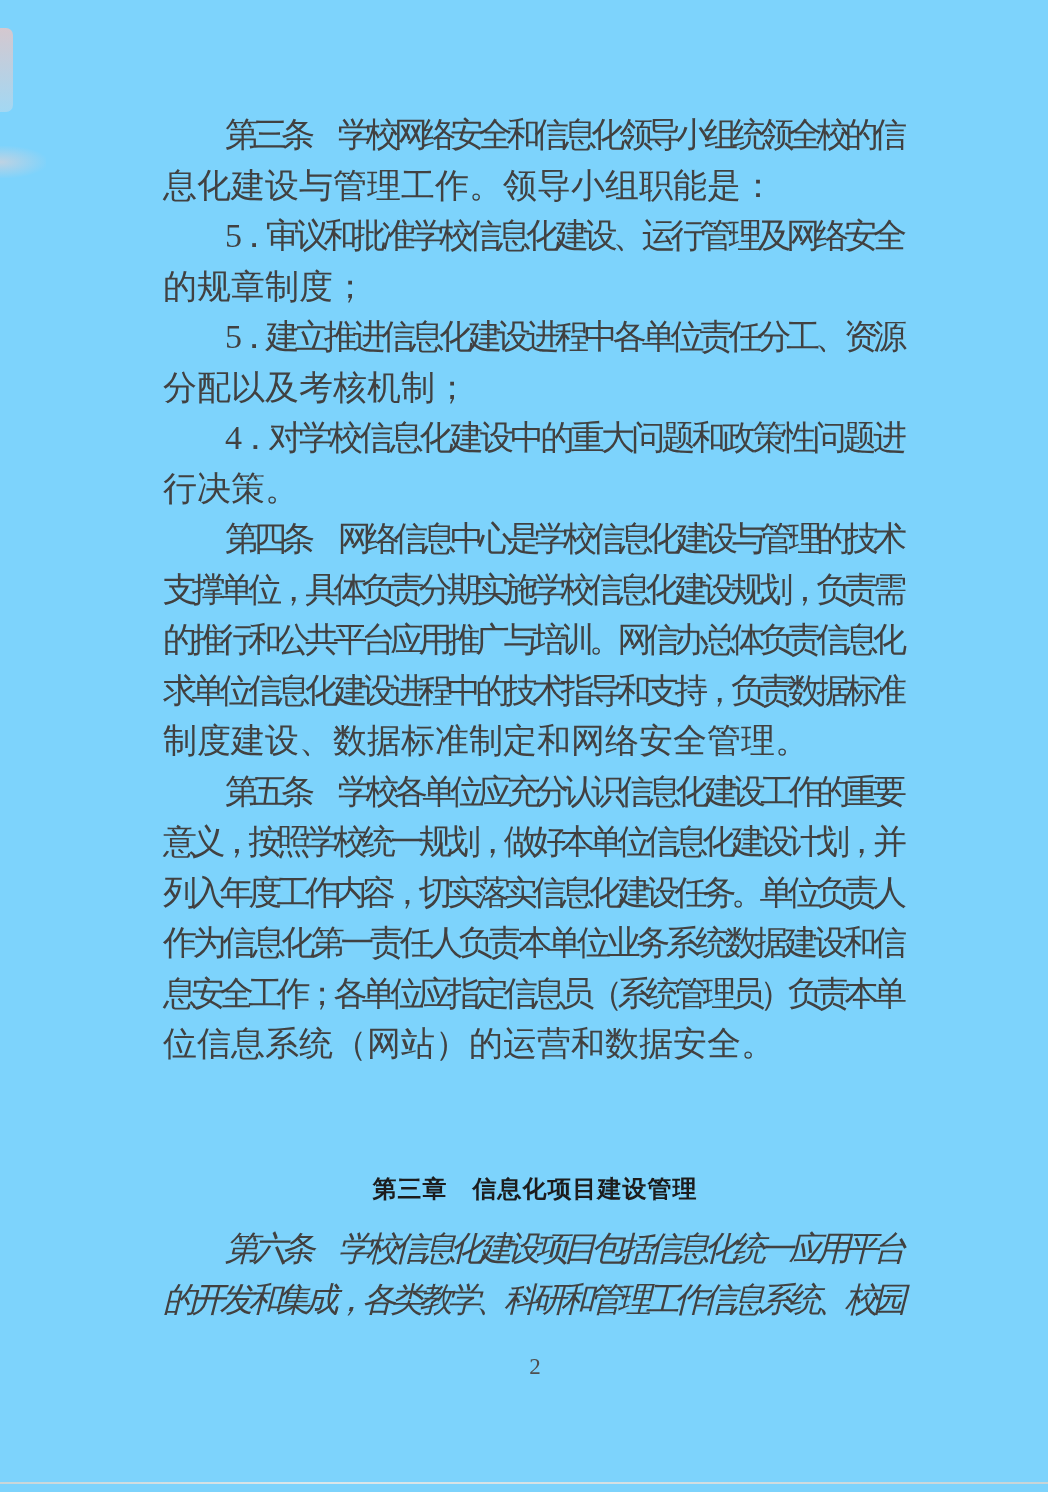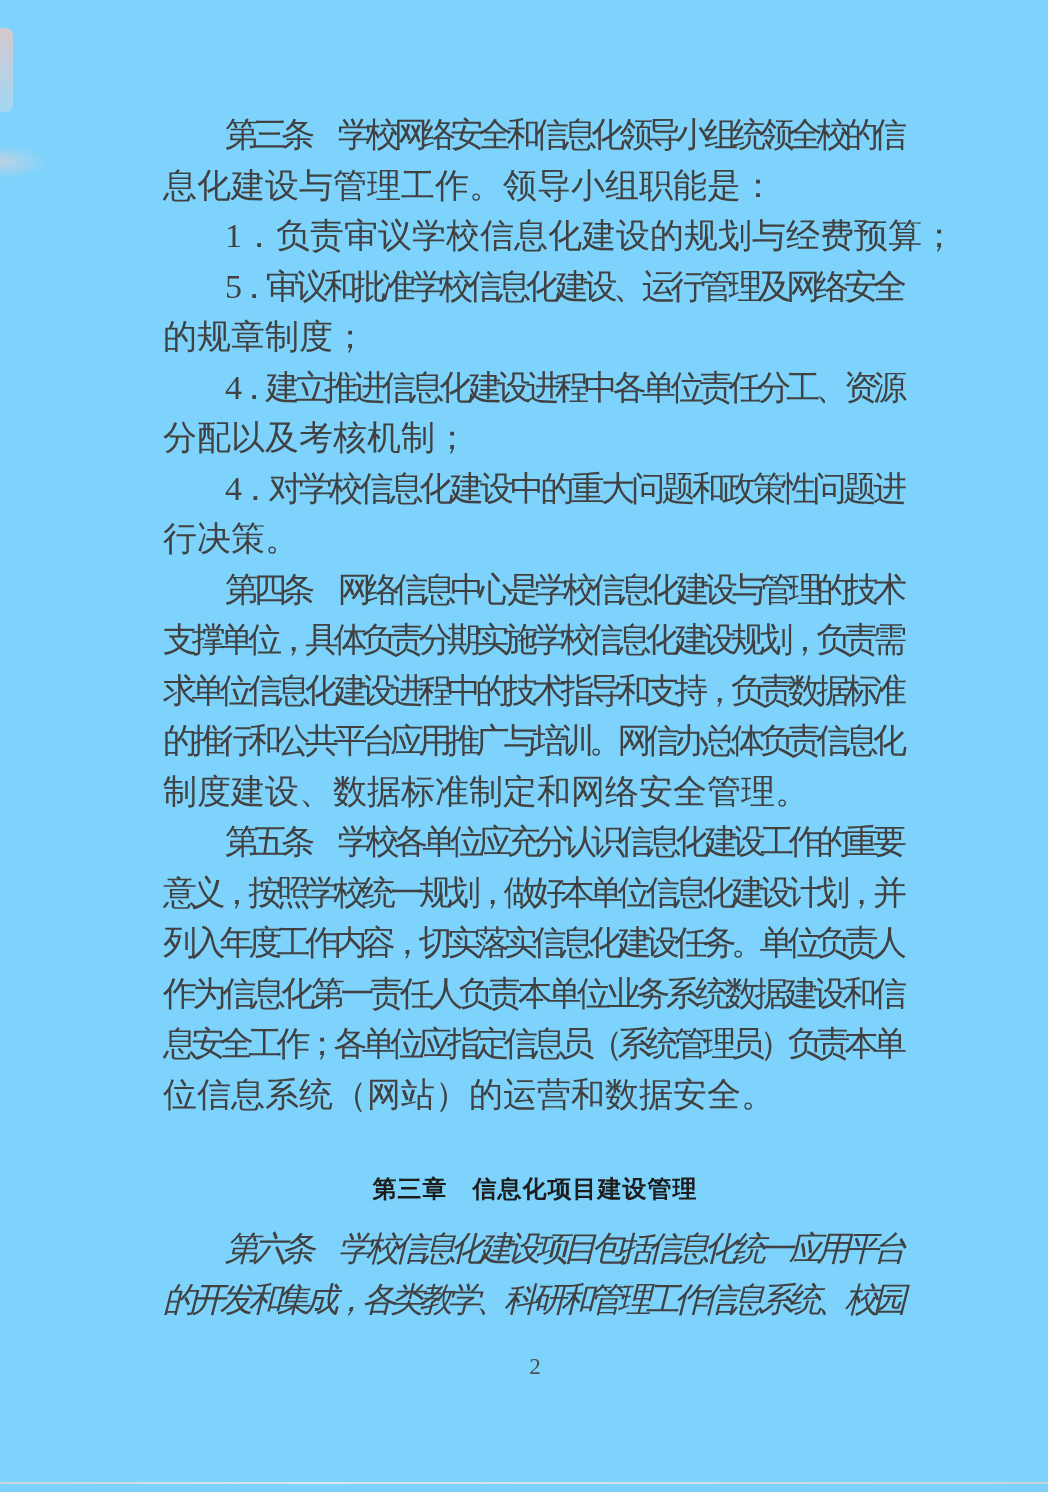--- a/index.html
+++ b/index.html
@@ -101,44 +101,41 @@
   <div class="stain-1"></div>
   <div class="stain-2"></div>
 
   <main class="body-text">
 
     <div class="para">
       <p class="line indent fit" style="letter-spacing: -5.83px;">第三条　学校网络安全和信息化领导小组统领全校的信</p>
       <p class="line">息化建设与管理工作。领导小组职能是：</p>
     </div>
 
-    <div class="para">
-      <p class="line indent">1．负责审议学校信息化建设的规划与经费预算；</p>
-    </div>
 
     <div class="para">
       <p class="line indent fit" style="letter-spacing: -5.09px;">5．审议和批准学校信息化建设、运行管理及网络安全</p>
       <p class="line">的规章制度；</p>
     </div>
 
     <div class="para">
-      <p class="line indent fit" style="letter-spacing: -5.09px;">4．建立推进信息化建设进程中各单位责任分工、资源</p>
+      <p class="line indent fit" style="letter-spacing: -5.09px;">5．建立推进信息化建设进程中各单位责任分工、资源</p>
       <p class="line">分配以及考核机制；</p>
     </div>
 
     <div class="para">
       <p class="line indent fit" style="letter-spacing: -3.77px;">4．对学校信息化建设中的重大问题和政策性问题进</p>
       <p class="line">行决策。</p>
     </div>
 
     <div class="para">
       <p class="line indent fit" style="letter-spacing: -5.83px;">第四条　网络信息中心是学校信息化建设与管理的技术</p>
       <p class="line fit" style="letter-spacing: -5.6px;">支撑单位，具体负责分期实施学校信息化建设规划，负责需</p>
+      <p class="line fit" style="letter-spacing: -5.6px;">的推行和公共平台应用推广与培训。网信办总体负责信息化</p>
       <p class="line fit" style="letter-spacing: -5.6px;">求单位信息化建设进程中的技术指导和支持，负责数据标准</p>
-      <p class="line fit" style="letter-spacing: -5.6px;">的推行和公共平台应用推广与培训。网信办总体负责信息化</p>
       <p class="line">制度建设、数据标准制定和网络安全管理。</p>
     </div>
 
     <div class="para">
       <p class="line indent fit" style="letter-spacing: -5.83px;">第五条　学校各单位应充分认识信息化建设工作的重要</p>
       <p class="line fit" style="letter-spacing: -5.6px;">意义，按照学校统一规划，做好本单位信息化建设计划，并</p>
       <p class="line fit" style="letter-spacing: -5.6px;">列入年度工作内容，切实落实信息化建设任务。单位负责人</p>
       <p class="line fit" style="letter-spacing: -4.42px;">作为信息化第一责任人负责本单位业务系统数据建设和信</p>
       <p class="line fit" style="letter-spacing: -5.6px;">息安全工作；各单位应指定信息员（系统管理员）负责本单</p>
       <p class="line">位信息系统（网站）的运营和数据安全。</p>

